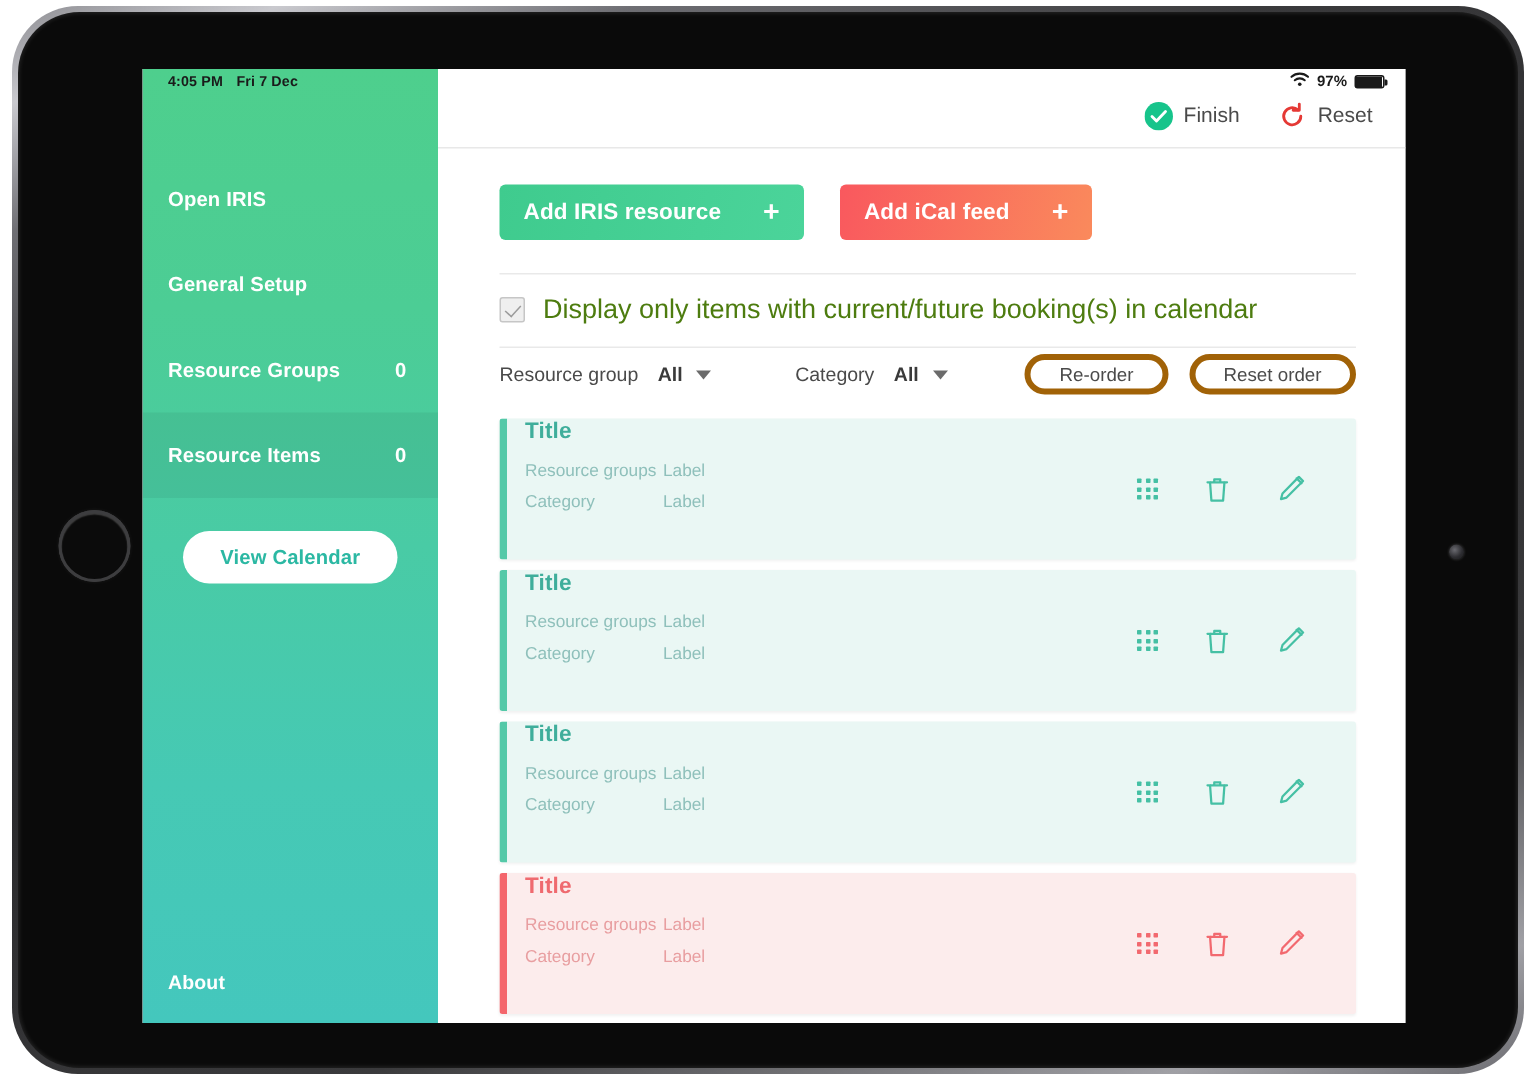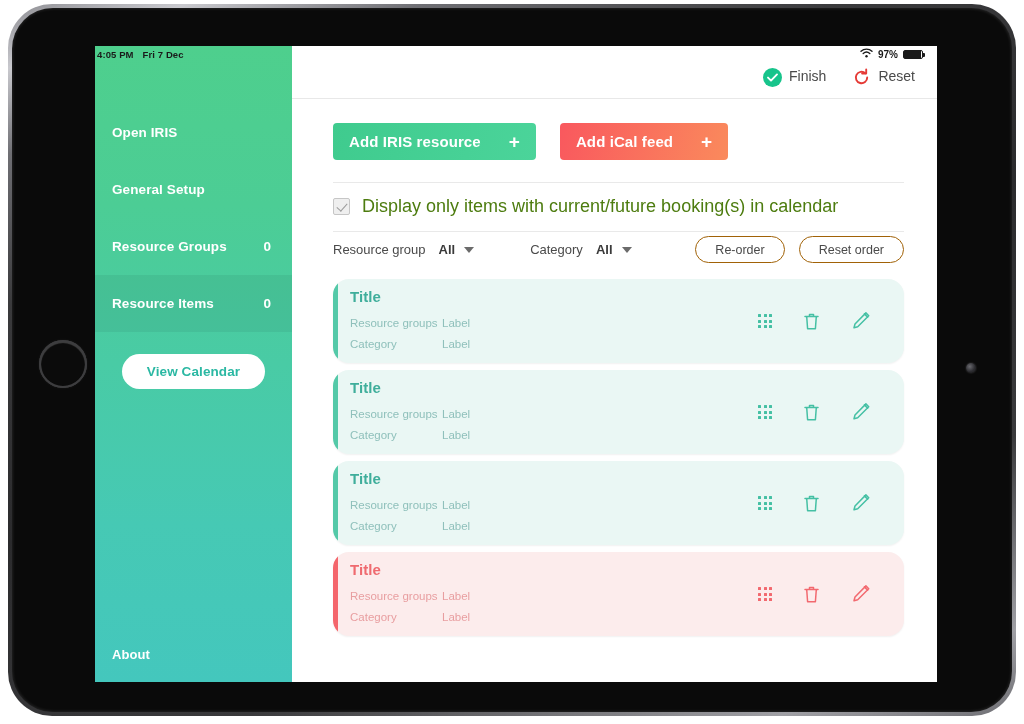--- a/index.html
+++ b/index.html
@@ -65,21 +65,21 @@
     background: linear-gradient(to bottom,#4ecf8d 0%,#4ccd95 25%,#49cba5 50%,#46c9b4 75%,#44c7bd 100%);
     position: relative;
     display: flex;
     flex-direction: column;
     color: #ffffff;
   }
   .status-bar {
     height: 16px;
     display: flex;
     align-items: center;
-    padding-left: 2px;
+    padding-left: 17px;
     gap: 9px;
     font-size: 9.5px;
     font-weight: bold;
     color: #1a1a1a;
     letter-spacing: 0.1px;
   }
   .nav-list { margin-top: 42px; }
   .nav-item {
     height: 57px;
     display: flex;
@@ -253,40 +253,39 @@
     width: 0; height: 0;
     border-left: 5px solid transparent;
     border-right: 5px solid transparent;
     border-top: 6px solid #6b6b6b;
     vertical-align: middle;
     cursor: pointer;
   }
   .filter-gap { width: 56px; }
   .filter-spacer { flex: 1; }
   .order-btn {
-    border: 1px solid #a16207;
+    border: 4px solid #a16207;
     background: #ffffff;
     border-radius: 16px;
     padding: 0 19px;
     height: 27px;
     font-size: 12.5px;
     color: #4a4a4a;
     font-family: "Liberation Sans", sans-serif;
     cursor: pointer;
     margin-left: 14px;
   }
 
   
   .card-list { display: flex; flex-direction: column; gap: 7px; }
   .card {
     position: relative;
-    height: 84px;
-    border-radius: 16px;
-    display: flex;
-    align-items: center;
+    height: 94px;
+    border-radius: 2px;
+    display: flex;
     box-shadow: 0 1px 2px rgba(0,0,0,0.06);
     overflow: hidden;
     cursor: pointer;
   }
   .card.green { background: #eaf7f4; }
   .card.red { background: #fcecec; }
   .accent { position: absolute; left: 0; top: 0; bottom: 0; width: 5px; }
   .card.green .accent { background: #54c9a8; }
   .card.red .accent { background: #f4666c; }
 

